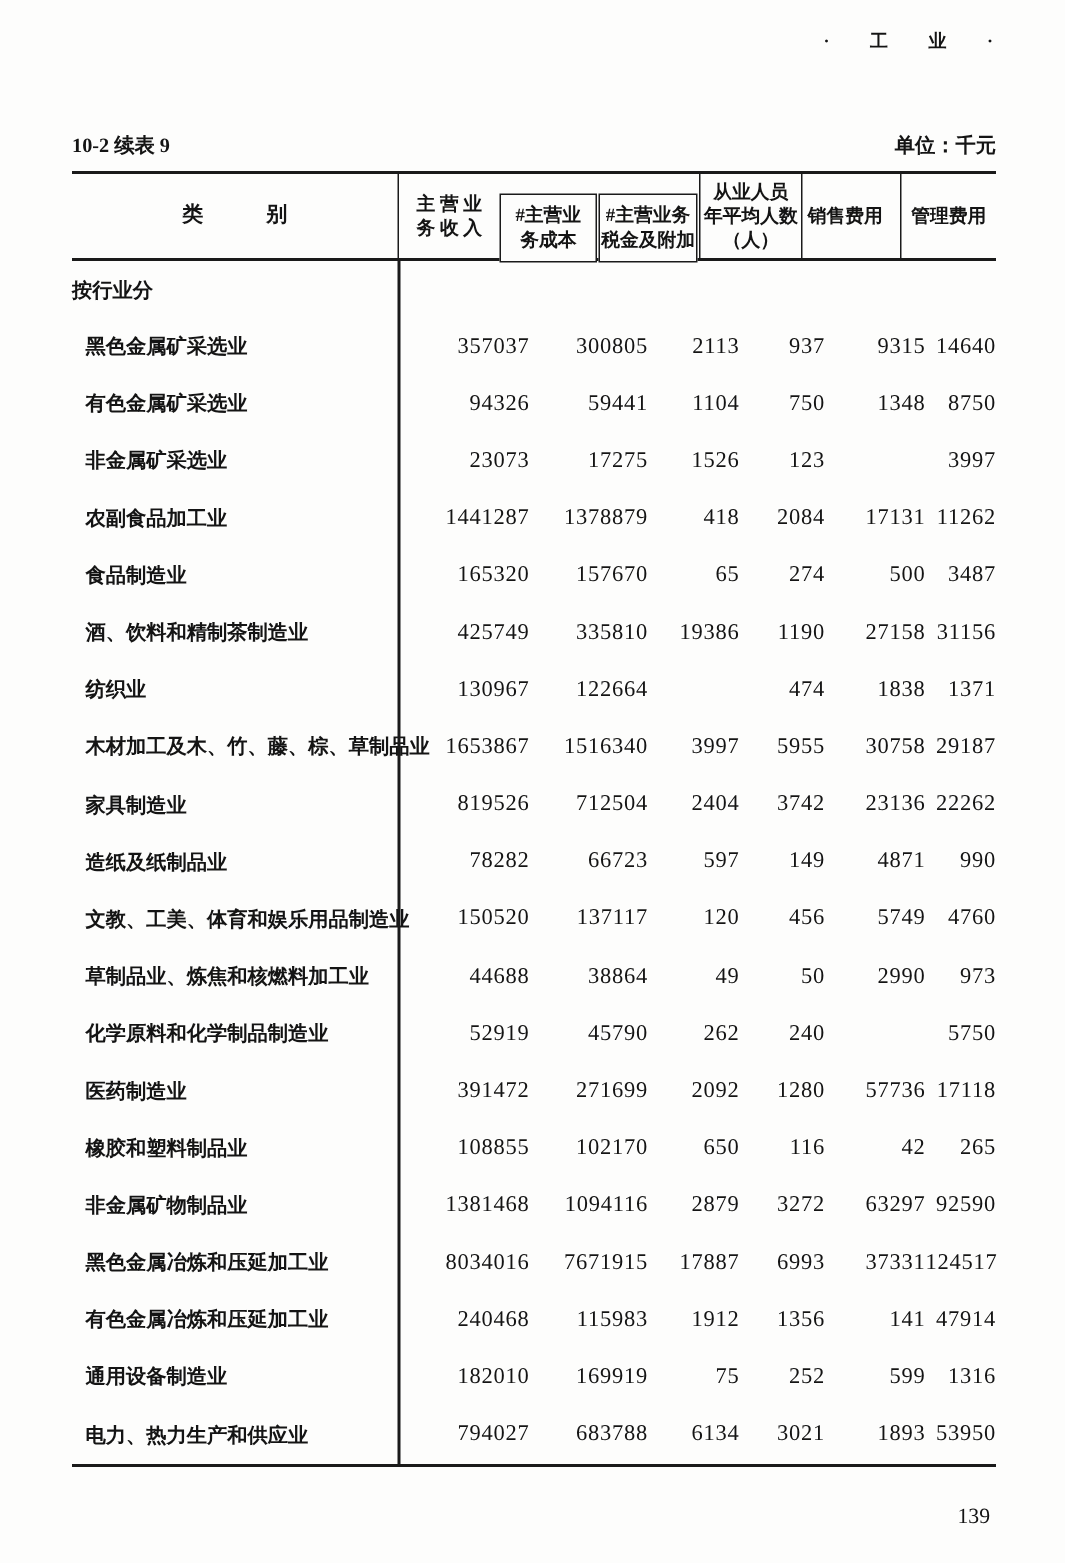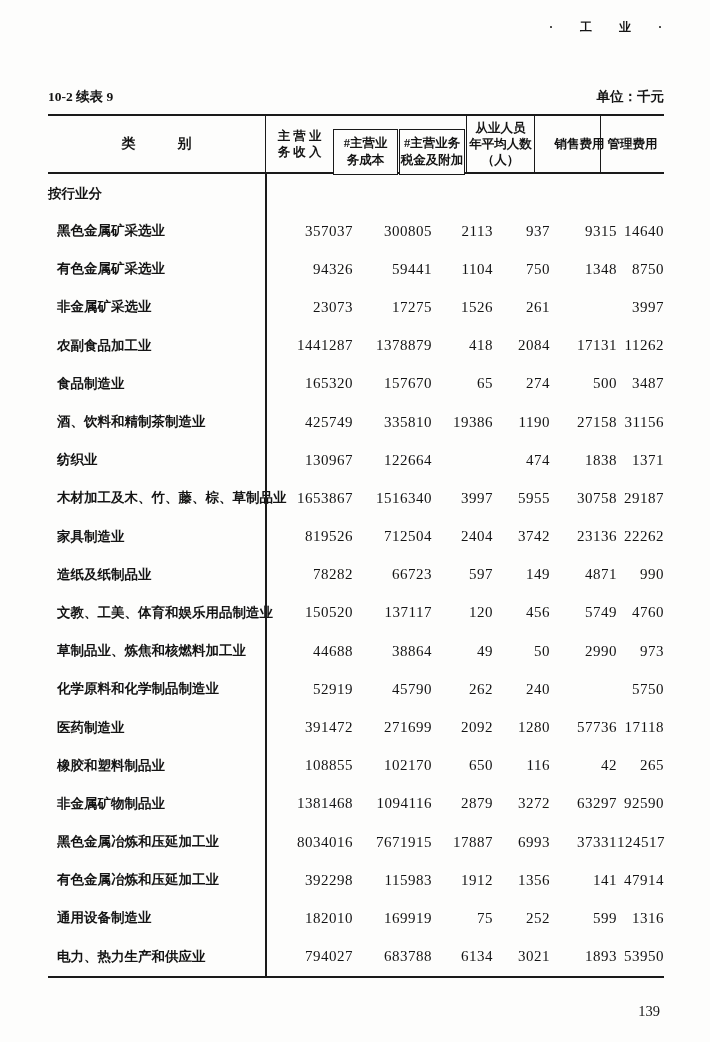--- a/index.html
+++ b/index.html
@@ -75,21 +75,21 @@
     background: #fdfdfc;
     z-index: 2;
     line-height: 1.35;
   }
   .th-cost      { left: 285px; width: 65px; }
   .th-tax       { left: 351px; width: 66px; }
   .th-employees { left: 418px; width: 69px;
                   border-left: 1.5px solid #1a1a1a;
                   border-right: 1.5px solid #1a1a1a;
                   line-height: 1.28; }
-  .th-selling   { left: 499px; width: 65px; }
+  .th-selling   { left: 483px; width: 65px; }
   .th-admin     { left: 552px; width: 64px; border-left: 1.5px solid #1a1a1a; }
 
   .tbody {
     position: relative;
     padding-top: 2px;
     border-bottom: 2px solid #1a1a1a;
   }
   .vline {
     position: absolute;
     left: 217px;
@@ -189,21 +189,21 @@
             <div class="cell num c3">1104</div>
             <div class="cell num c4">750</div>
             <div class="cell num c5">1348</div>
             <div class="cell num c6">8750</div>
           </div>
           <div class="row">
             <div class="cell label">非金属矿采选业</div>
             <div class="cell num c1">23073</div>
             <div class="cell num c2">17275</div>
             <div class="cell num c3">1526</div>
-            <div class="cell num c4">261</div>
+            <div class="cell num c4">123</div>
             <div class="cell num c5"></div>
             <div class="cell num c6">3997</div>
           </div>
           <div class="row">
             <div class="cell label">农副食品加工业</div>
             <div class="cell num c1">1441287</div>
             <div class="cell num c2">1378879</div>
             <div class="cell num c3">418</div>
             <div class="cell num c4">2084</div>
             <div class="cell num c5">17131</div>
@@ -321,21 +321,21 @@
             <div class="cell label">黑色金属冶炼和压延加工业</div>
             <div class="cell num c1">8034016</div>
             <div class="cell num c2">7671915</div>
             <div class="cell num c3">17887</div>
             <div class="cell num c4">6993</div>
             <div class="cell num c5">37331</div>
             <div class="cell num c6">124517</div>
           </div>
           <div class="row">
             <div class="cell label">有色金属冶炼和压延加工业</div>
-            <div class="cell num c1">392298</div>
+            <div class="cell num c1">240468</div>
             <div class="cell num c2">115983</div>
             <div class="cell num c3">1912</div>
             <div class="cell num c4">1356</div>
             <div class="cell num c5">141</div>
             <div class="cell num c6">47914</div>
           </div>
           <div class="row">
             <div class="cell label">通用设备制造业</div>
             <div class="cell num c1">182010</div>
             <div class="cell num c2">169919</div>

